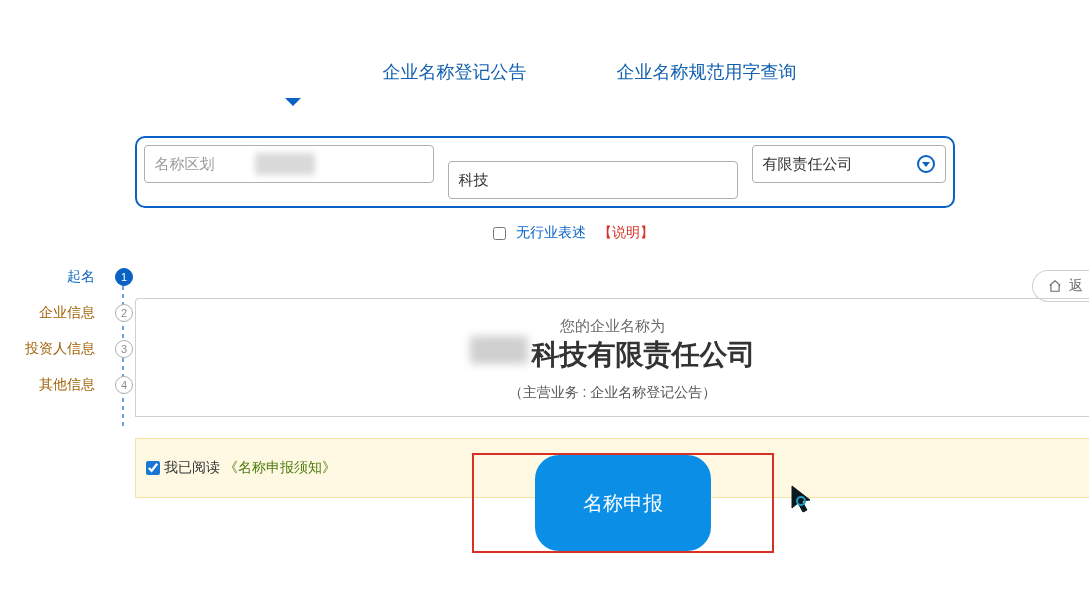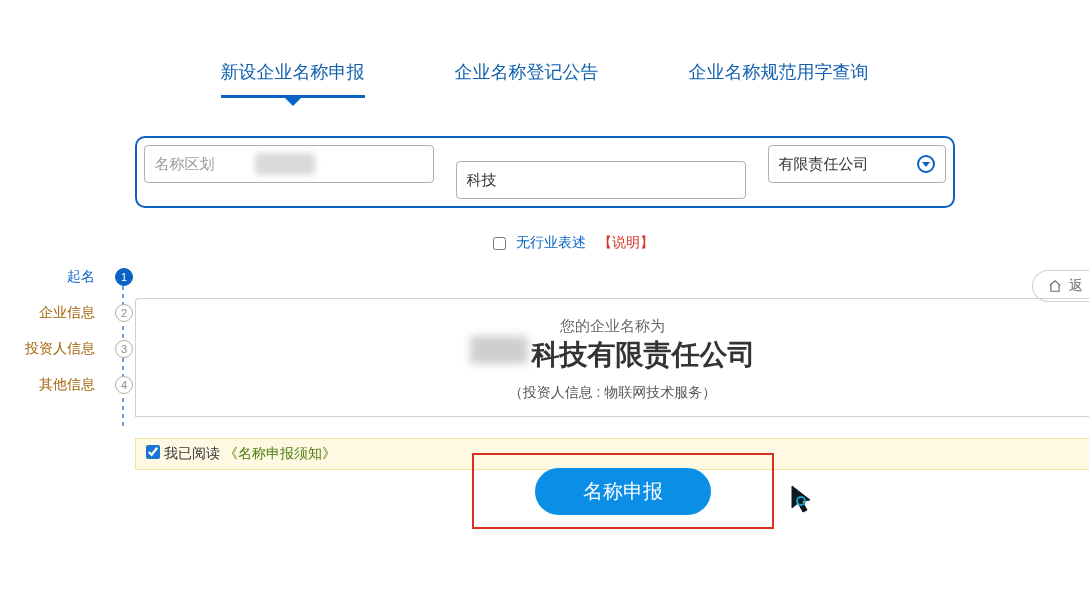--- a/index.html
+++ b/index.html
@@ -49,21 +49,21 @@
   .form-outer {
     margin: 40px auto 0;
     width: 820px;
     border: 2px solid #0a63c4;
     border-radius: 10px;
     padding: 7px;
     background: #fff;
   }
   .form-row {
     display: flex;
-    gap: 22px;
+    gap: 14px;
     justify-content: space-between;
   }
   .field {
     border: 1px solid #b0b0b0;
     border-radius: 4px;
     height: 38px;
     display: flex;
     align-items: center;
     padding: 0 10px;
     background: #fff;
@@ -95,21 +95,21 @@
   .chevron-circle .tri {
     width: 0; height: 0;
     border-left: 4px solid transparent;
     border-right: 4px solid transparent;
     border-top: 5px solid #0a63c4;
   }
 
   
   .no-industry-row {
     text-align: center;
-    margin-top: 26px;
+    margin-top: 16px;
     font-size: 14px;
     padding-left: 58px;
   }
   .no-industry-row input[type="checkbox"] {
     vertical-align: middle;
     margin-right: 6px;
   }
   .no-industry-row .label { color: #0a63c4; }
   .no-industry-row .explain { color: #d93026; margin-left: 8px; }
 
@@ -199,42 +199,42 @@
 
   
   .agree-bar {
     position: absolute;
     left: 135px;
     right: 0;
     top: 438px;
     background: #fff9e3;
     border: 1px solid #f1e4a2;
     border-right: none;
-    padding: 6px 10px;
-    font-size: 14px;
-    display: flex;
+    padding: 20px 10px;
+    font-size: 14px;
+    display: flex;
+    align-items: center;
     gap: 4px;
   }
   .agree-bar input[type="checkbox"] {
     accent-color: #1976d2;
     width: 14px; height: 14px;
   }
   .agree-bar .text { color: #333; }
   .agree-bar .link { color: #4d7c0f; }
 
   
   .submit-wrap {
     position: absolute;
     left: 472px;
     top: 453px;
     width: 302px;
-    height: 76px;
+    height: 100px;
     border: 2px solid #d93026;
     display: flex;
-    align-items: center;
     justify-content: center;
   }
   .submit-btn {
     background: #0b8ee6;
     color: #fff;
     border: none;
     border-radius: 24px;
     font-size: 20px;
     padding: 10px 48px;
     cursor: pointer;
@@ -269,21 +269,20 @@
   .home-icon {
     width: 16px; height: 14px;
     display: inline-block;
   }
 </style>
 </head>
 <body>
 
 <div class="tabs">
   <div class="tab active">
-    <span>新设企业名称申报</span>
     <span class="tab-arrow"></span>
   </div>
   <div class="tab">
     <span>企业名称登记公告</span>
   </div>
   <div class="tab">
     <span>企业名称规范用字查询</span>
   </div>
 </div>
 
@@ -339,21 +338,21 @@
   </span>
   <span>返</span>
 </div>
 
 <div class="preview-panel">
   <div class="lead">您的企业名称为</div>
   <div class="company-name">
     <span class="blur-box2"></span>
     <span>科技有限责任公司</span>
   </div>
-  <div class="biz-line">（投资人信息 : 物联网技术服务）</div>
+  <div class="biz-line">（主营业务 : 企业名称登记公告）</div>
 </div>
 
 <div class="agree-bar">
   <input type="checkbox" checked="" style="">
   <span class="text">我已阅读</span>
   <span class="link">《名称申报须知》</span>
 </div>
 
 <div class="submit-wrap">
   <button class="submit-btn">名称申报</button>

